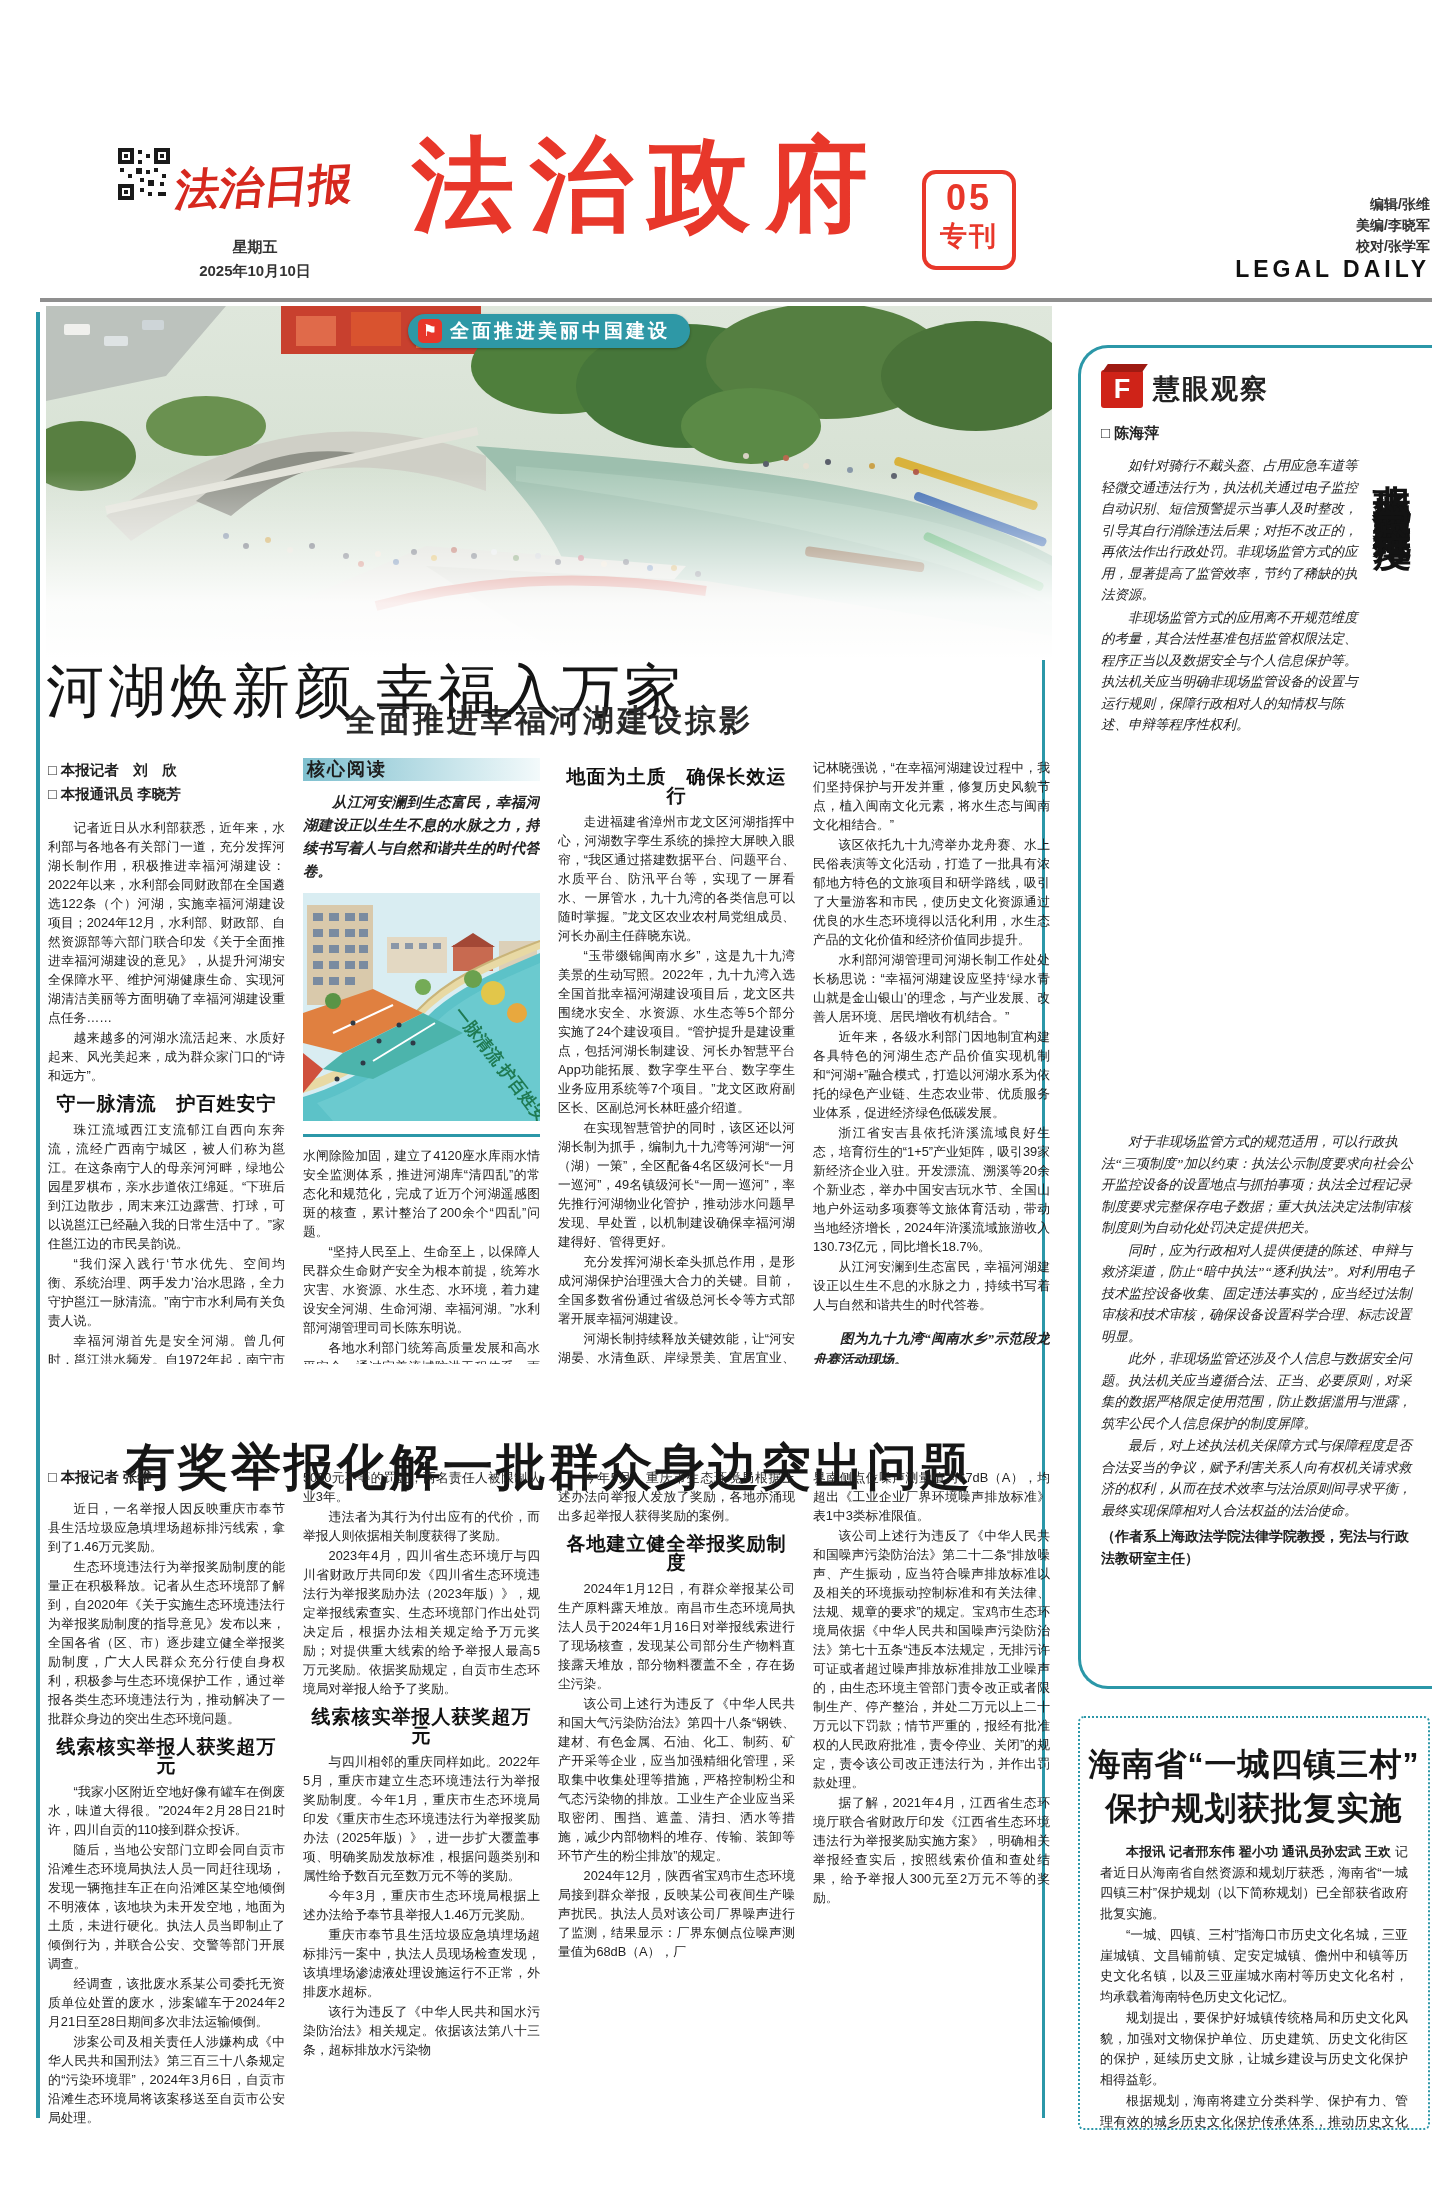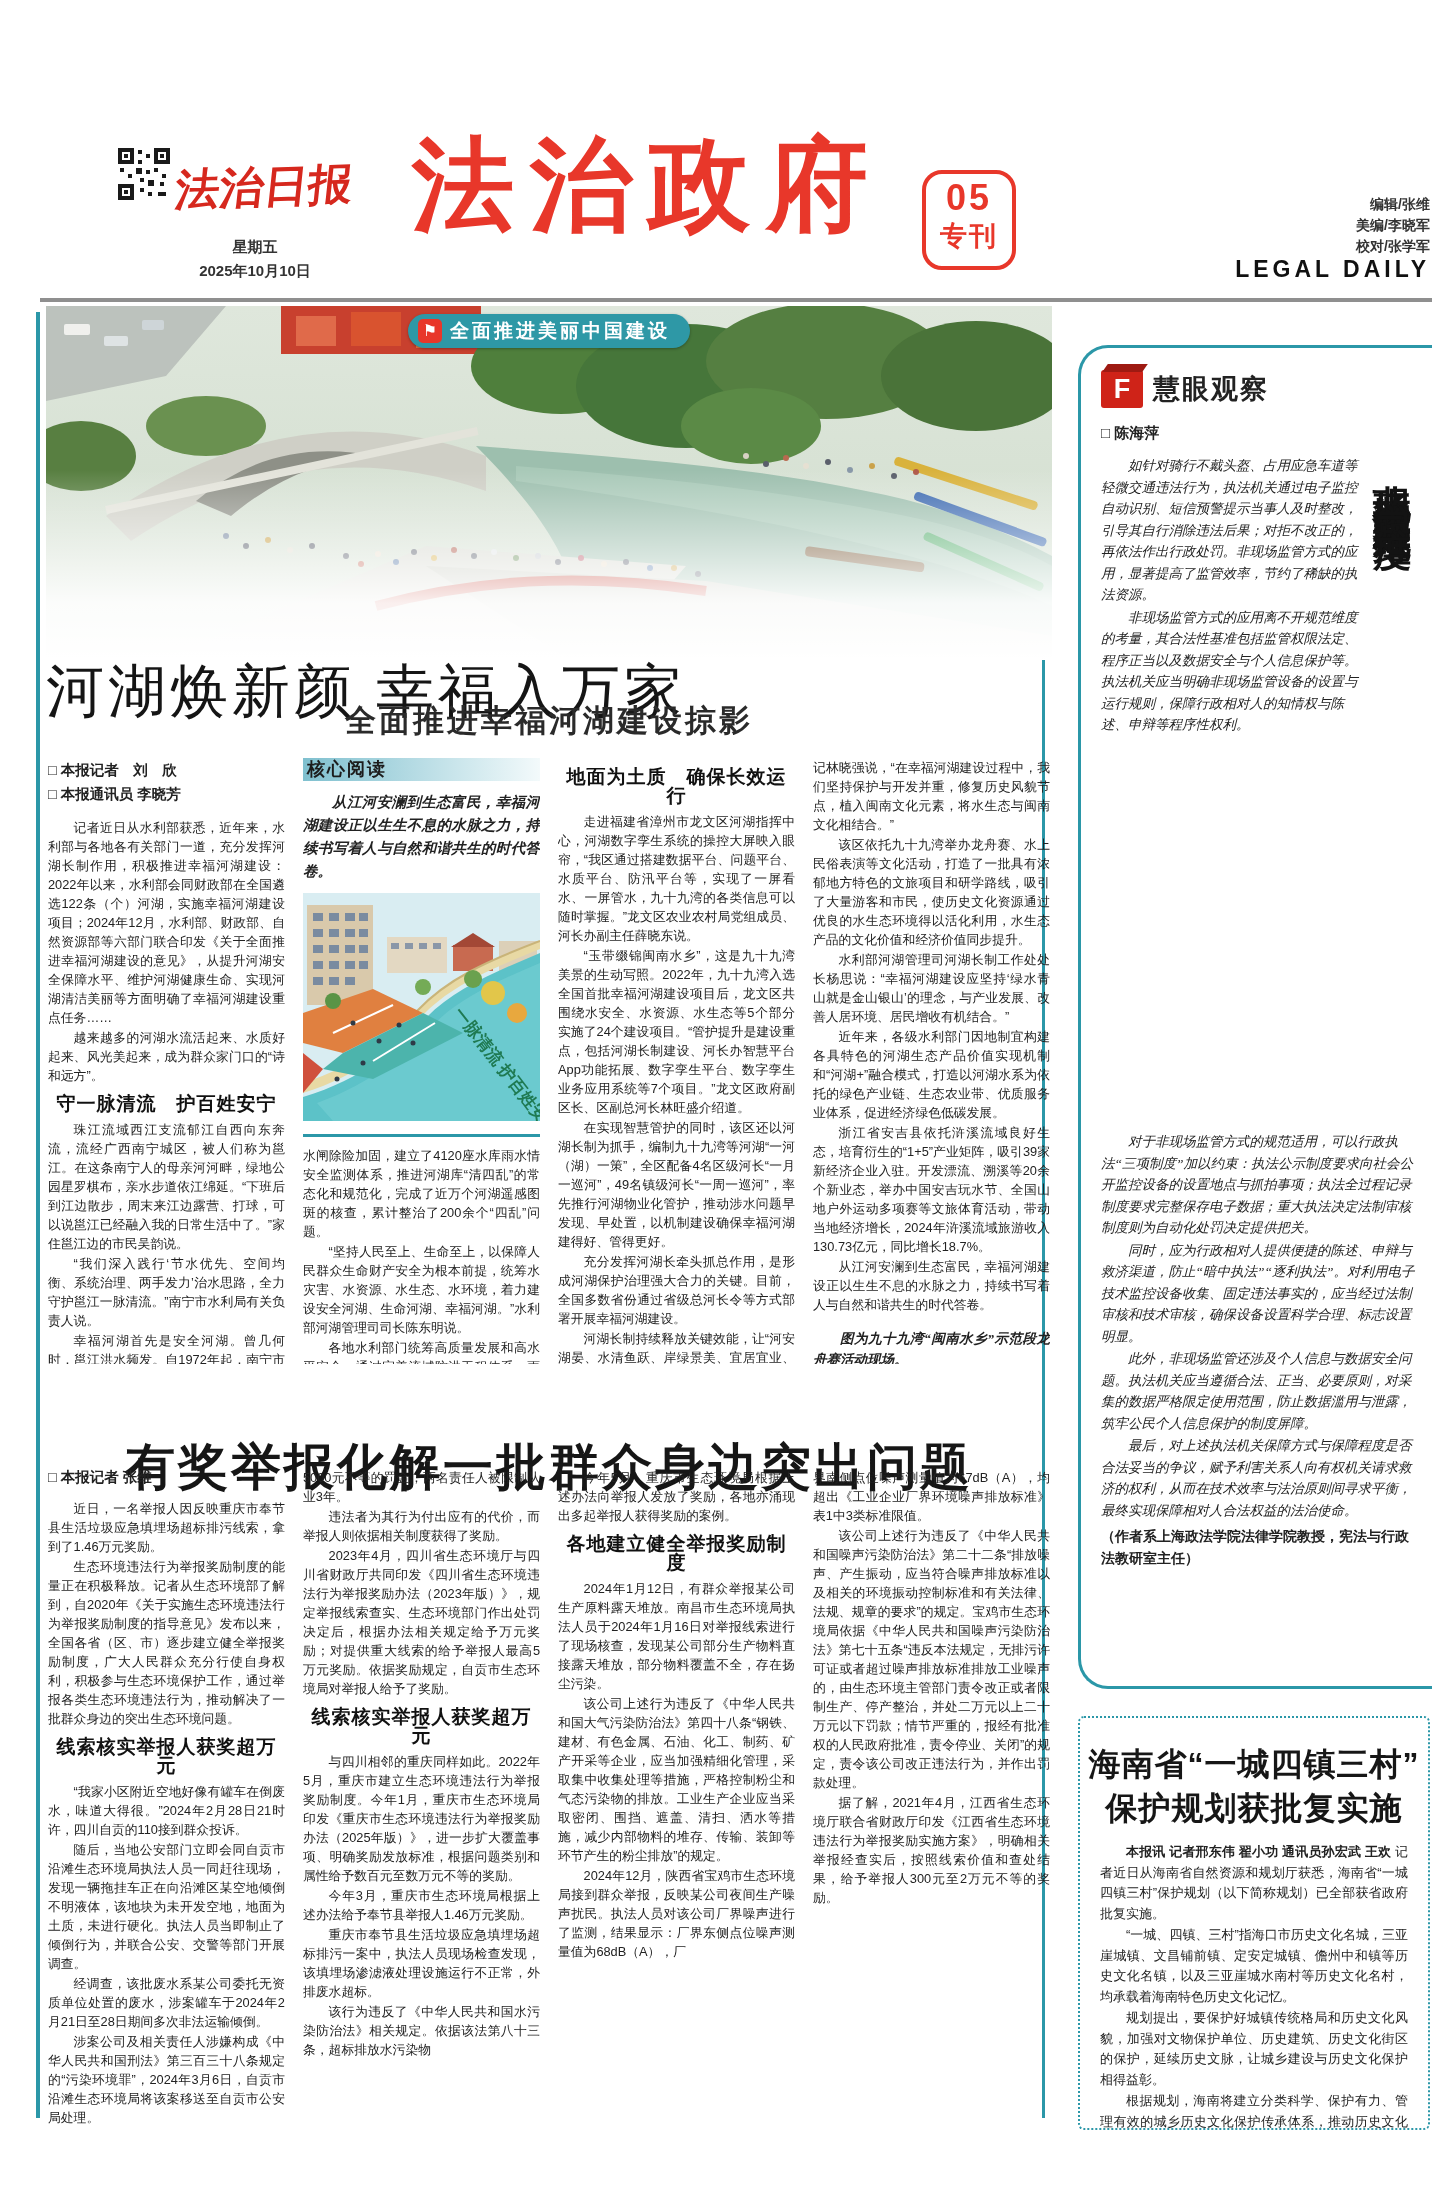--- a/index.html
+++ b/index.html
@@ -9,21 +9,21 @@
 
   
   .qr{left:118px;top:148px;width:52px;height:52px;}
   .masthead{left:176px;top:158px;width:170px;font-family:"Liberation Serif",serif;
             font-weight:bold;font-size:44px;color:#d6281e;transform:skewX(-8deg) rotate(-2deg);
             white-space:nowrap;}
   .weekday{left:170px;top:238px;width:170px;text-align:center;font-size:15px;font-weight:bold;color:#333;}
   .pubdate{left:156px;top:262px;width:198px;text-align:center;font-size:15px;font-weight:bold;color:#333;}
   .edition-title{left:412px;top:134px;font-size:102px;font-weight:bold;color:#e8372a;
                  letter-spacing:16px;white-space:nowrap;line-height:1;}
-  .page-badge{left:922px;top:170px;width:86px;height:92px;border:4px solid #e8372a;border-radius:20px;
+  .page-badge{left:922px;top:170px;width:86px;height:92px;border:4px solid #e8372a;border-radius:14px;
               text-align:center;color:#e8372a;}
   .badge-num{font-size:36px;font-weight:bold;letter-spacing:3px;margin-top:4px;line-height:40px;}
   .badge-label{font-size:27px;font-weight:bold;line-height:36px;letter-spacing:2px;}
   .credits{left:1190px;top:194px;width:240px;text-align:right;font-size:14px;line-height:21px;
            font-weight:bold;color:#333;}
   .english-masthead{left:1190px;top:256px;width:240px;text-align:right;font-size:23px;
                     font-weight:bold;letter-spacing:4px;color:#111;white-space:nowrap;}
   .head-divider{left:40px;top:298px;width:1392px;height:4px;background:#8f8f8f;}
   .left-rule{left:36px;top:312px;width:4px;height:1806px;background:#2b97a8;}
   .mid-rule{left:1042px;top:312px;width:3px;height:1806px;background:#2b97a8;}

